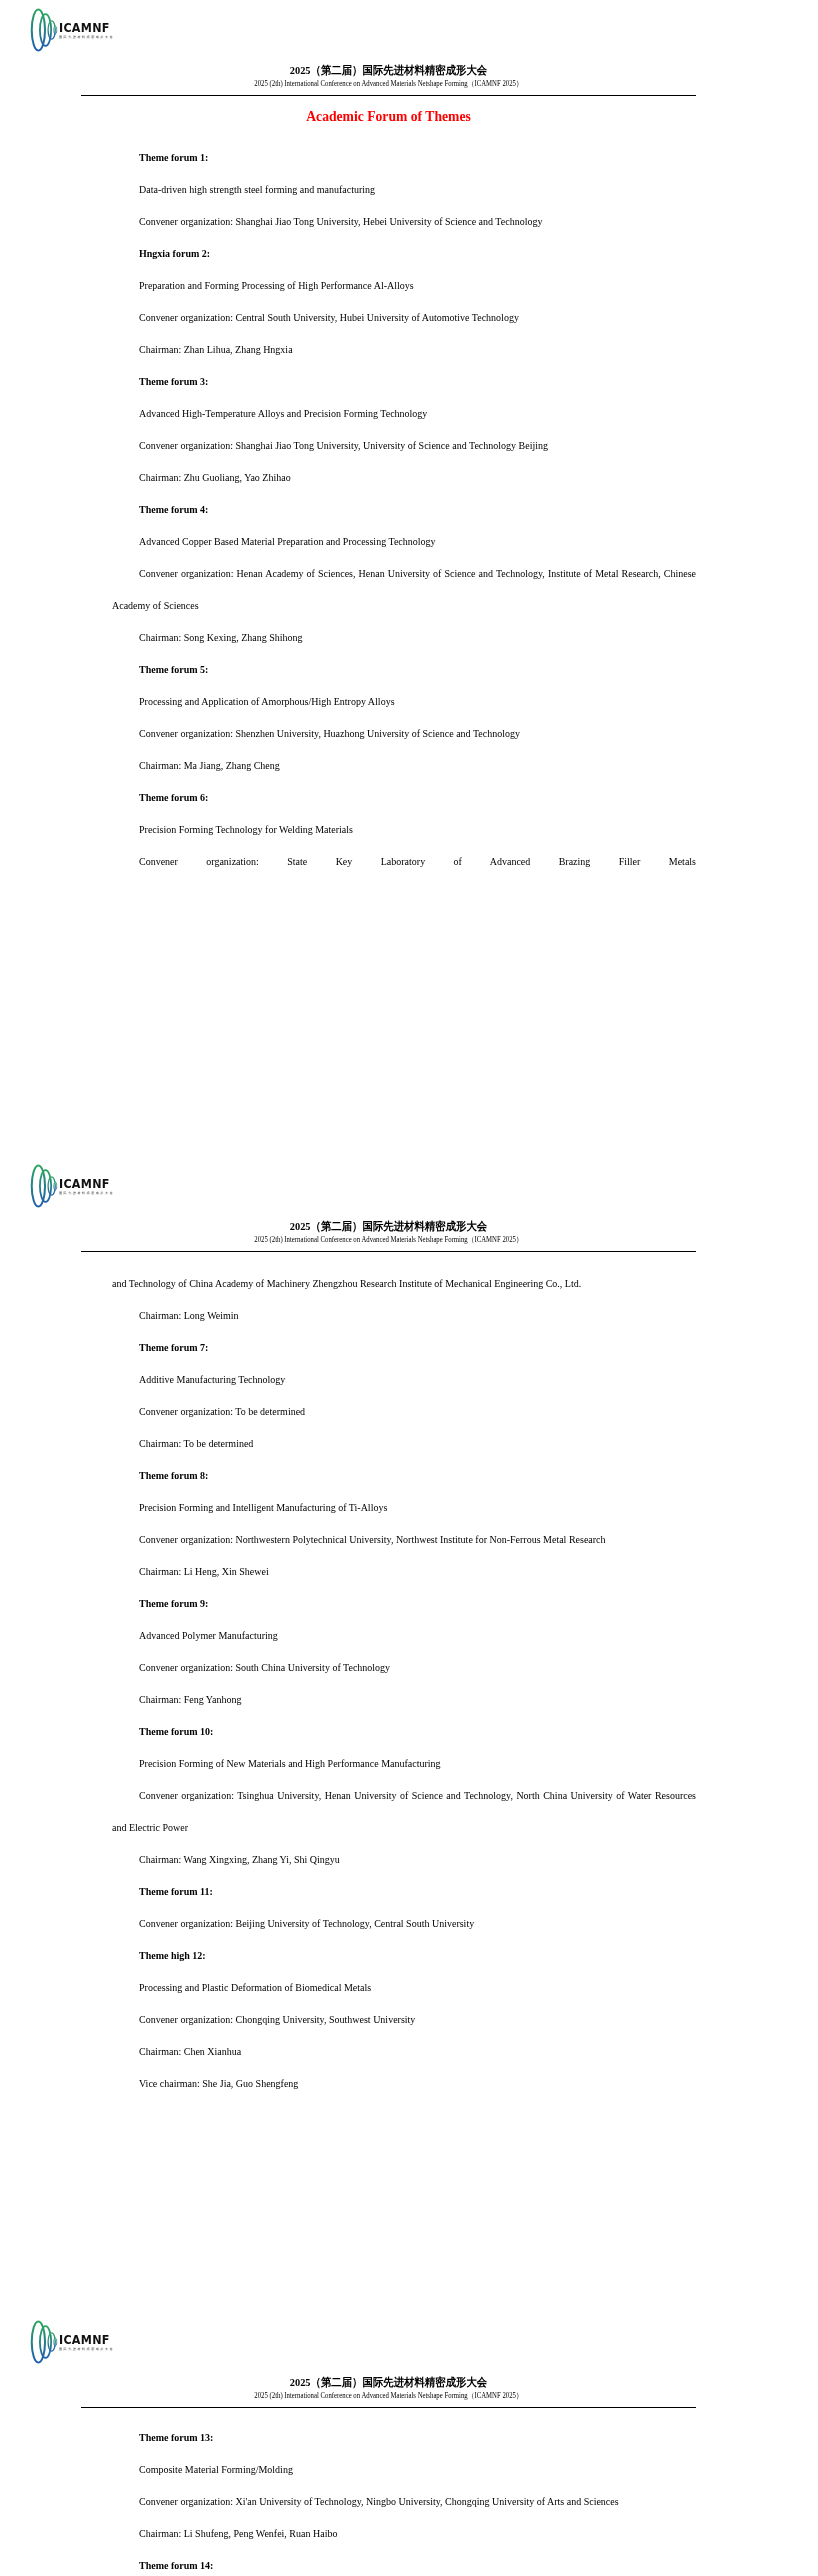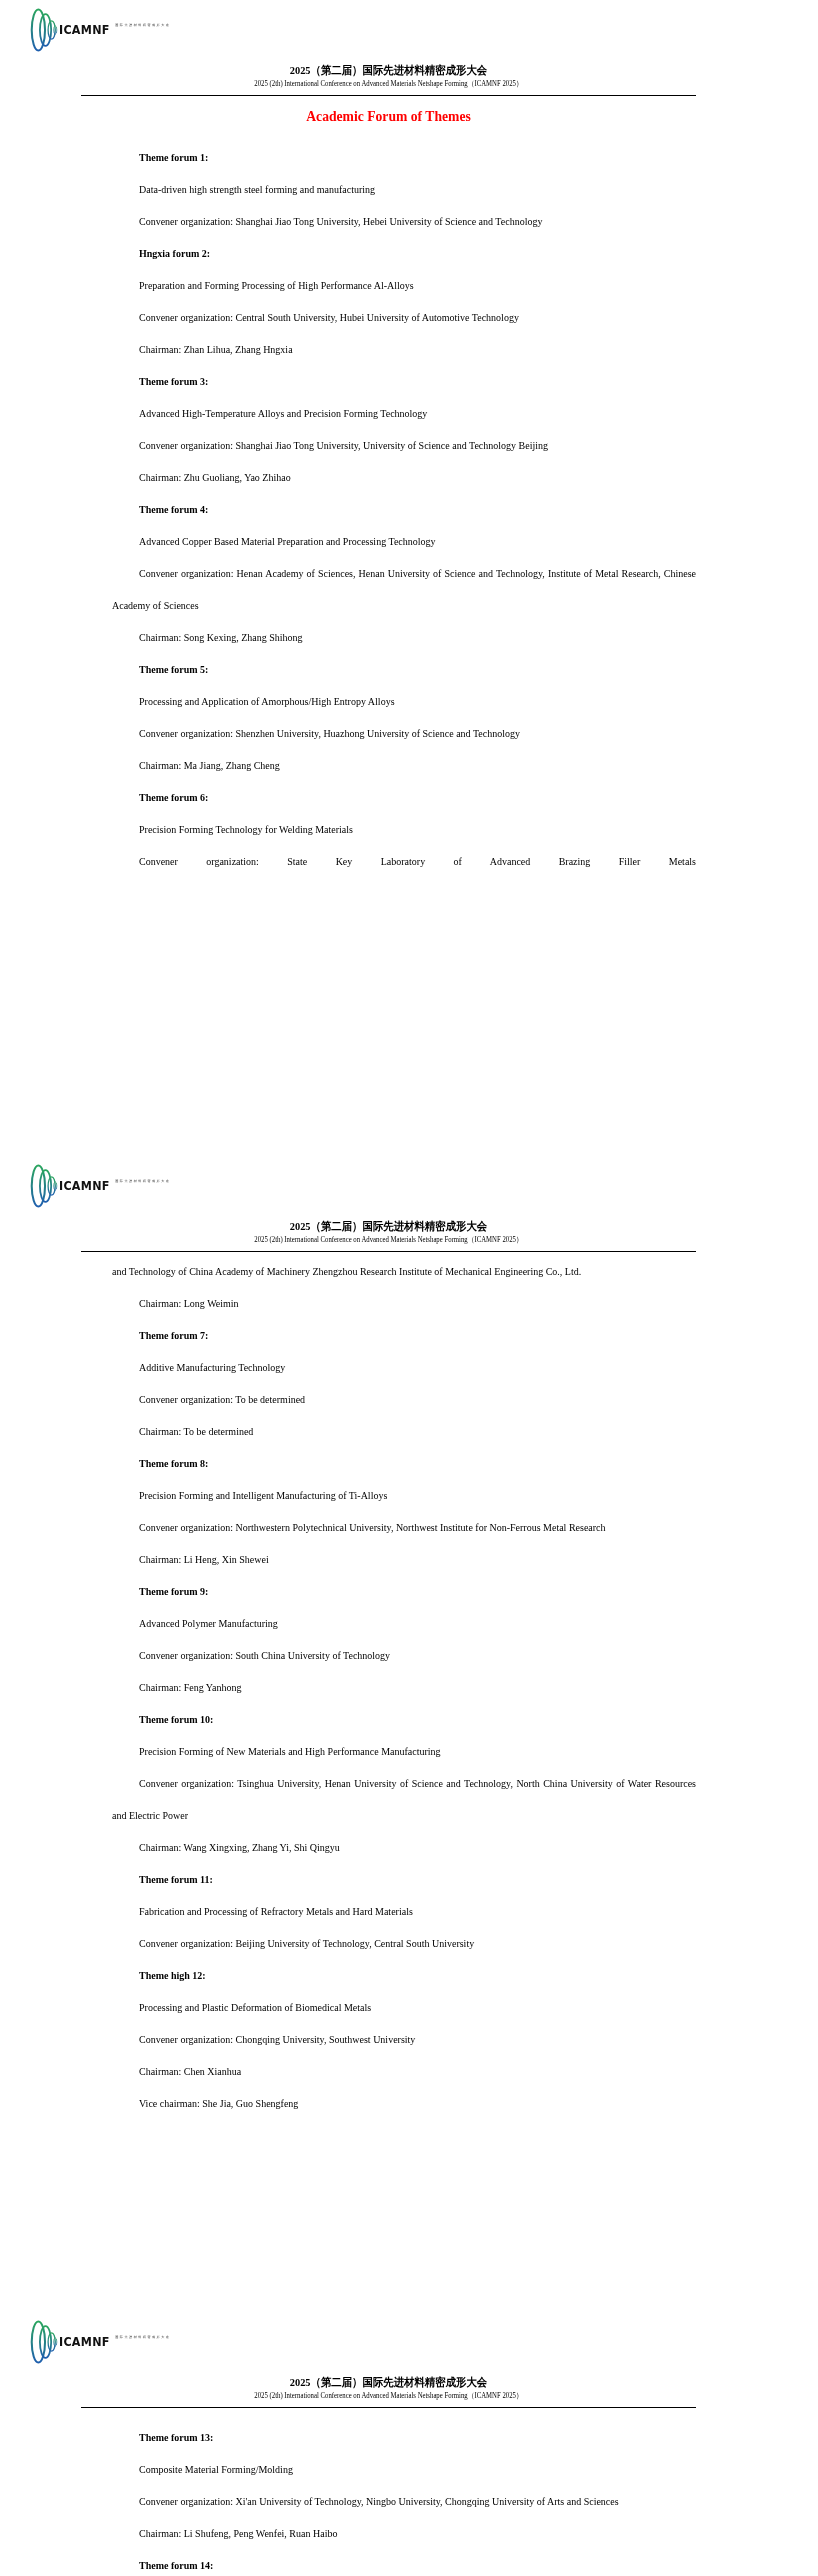--- a/index.html
+++ b/index.html
@@ -1,29 +1,29 @@
 <!DOCTYPE html>
 <html style="font-size:8.2px"><head>
 <meta charset="utf-8">
 <style>
   html, body { margin: 0; padding: 0; background: #ffffff; }
   body { width: 818px; font-family: "Liberation Serif", "DejaVu Serif", serif; color: #000; }
   .page { position: relative; width: 818px; height: 1156px; background: #fff; overflow: hidden; }
   .logo { position: absolute; left: 29px; top: 8.2px; width: 77px; height: 44px; display: flex; align-items: center; }
   .logo svg.rings { width: 29px; height: 44px; flex: none; }
-  .logo-text { margin-left: 1px; display: flex; flex-direction: row; justify-content: center; }
+  .logo-text { margin-left: 1px; display: flex; flex-direction: column; justify-content: center; }
   .logo-wordmark { font-family: "DejaVu Sans", "Liberation Sans", sans-serif; font-weight: bold; font-size: 12.4px; letter-spacing: 0.3px; line-height: 13.4px; color: #111; transform: scaleX(0.9); transform-origin: left; }
   .logo-sub { font-family: "DejaVu Sans", sans-serif; font-size: 3.1px; letter-spacing: 1.5px; color: #333; line-height: 4.6px; white-space: nowrap; }
   .hdr-cn { position: absolute; left: 81px; width: 615px; top: 63px; text-align: center; font-size: 11.3px; font-weight: bold; letter-spacing: 0px; transform: scaleX(0.92); }
   .hdr-en { position: absolute; left: 81px; width: 615px; top: 79px; text-align: center; font-size: 7.5px; transform: scaleX(0.9); white-space: nowrap; }
   .hdr-rule { position: absolute; left: 81px; width: 615px; top: 95px; height: 0; border-top: 1px solid #000; }
   .main-title { position: absolute; left: 81px; width: 615px; top: 107px; text-align: center; color: #ff0000; font-weight: bold; font-size: 15.5px; transform: scaleX(0.88); }
   .content { position: absolute; left: 112px; width: 584px; font-size: 10px; line-height: 32px; }
   .p1-content { top: 142px; }
-  .p2-content { top: 100px; font-family: Liberation Serif, serif; }
+  .p2-content { top: 112px; font-family: Liberation Serif, serif; }
   .p3-content { top: 110px; }
   .para { margin: 0; text-indent: 27px; text-align: justify; text-align-last: left; }
   .para.noindent { text-indent: 0; }
   .para.bold { font-weight: bold; }
 </style>
 </head>
 <body>
 
 <div class="page">
   <div class="logo">
@@ -103,21 +103,20 @@
       <p class="para">Chairman: Li Heng, Xin Shewei</p>
       <p class="para bold">Theme forum 9:</p>
       <p class="para">Advanced Polymer Manufacturing</p>
       <p class="para">Convener organization: South China University of Technology</p>
       <p class="para">Chairman: Feng Yanhong</p>
       <p class="para bold">Theme forum 10:</p>
       <p class="para">Precision Forming of New Materials and High Performance Manufacturing</p>
       <p class="para">Convener organization: Tsinghua University, Henan University of Science and Technology, North China University of Water Resources and Electric Power</p>
       <p class="para">Chairman: Wang Xingxing, Zhang Yi, Shi Qingyu</p>
       <p class="para bold">Theme forum 11:</p>
-      <p class="para">Fabrication and Processing of Refractory Metals and Hard Materials</p>
       <p class="para">Convener organization: Beijing University of Technology, Central South University</p>
       <p class="para bold">Theme high 12:</p>
       <p class="para">Processing and Plastic Deformation of Biomedical Metals</p>
       <p class="para">Convener organization: Chongqing University, Southwest University</p>
       <p class="para">Chairman: Chen Xianhua</p>
       <p class="para">Vice chairman: She Jia, Guo Shengfeng</p>
     </div>
 </div>
 
 <div class="page">

